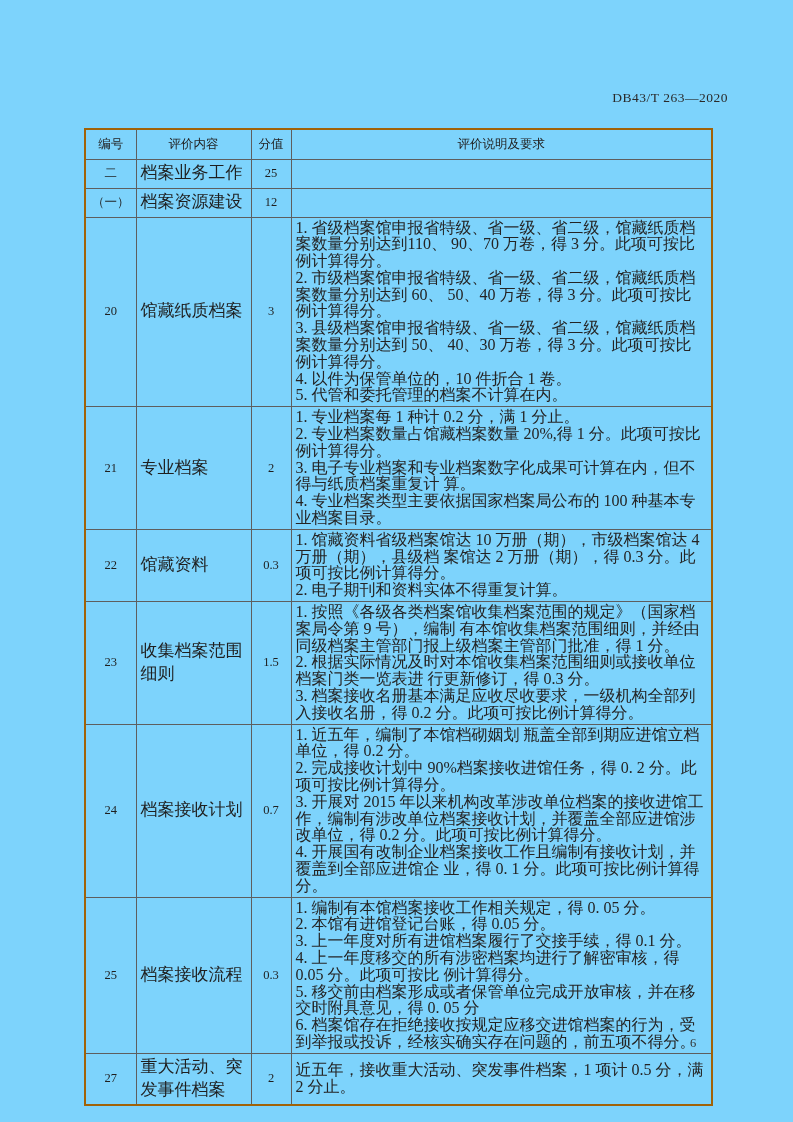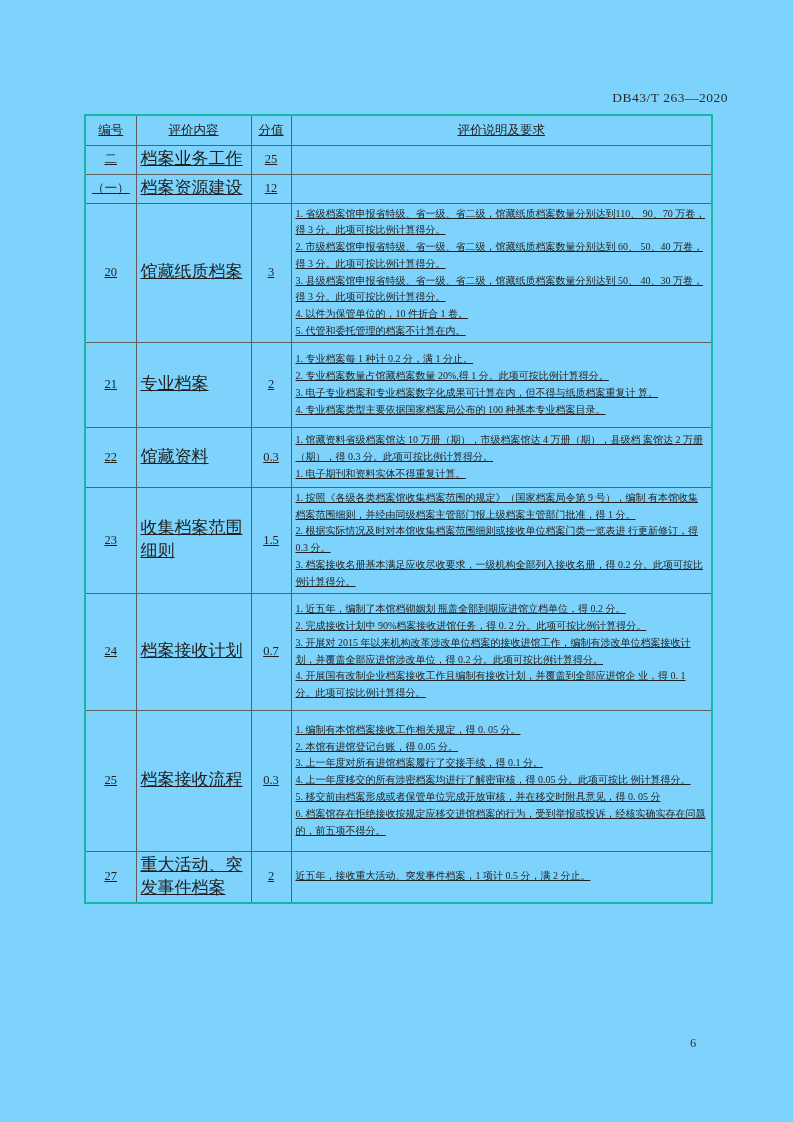--- a/index.html
+++ b/index.html
@@ -22,26 +22,25 @@
     top: 90px;
     right: 83px;
     font-size: 13.5px;
     letter-spacing: 0.5px;
     color: #2a2a2a;
     white-space: nowrap;
   }
   table.main-table {
     position: absolute;
     left: 84px;
-    top: 114px;
+    top: 128px;
     width: 627px;
     border-collapse: collapse;
     table-layout: fixed;
-    border: 2px solid #14b8a6;
-    text-decoration: underline;
+    border: 2px solid #a16207;
   }
   .main-table th, .main-table td {
     border: 1px solid #5e5e5e;
     padding: 2px 4px;
     vertical-align: middle;
     overflow: hidden;
   }
   .main-table th {
     font-weight: normal;
     font-size: 12.5px;
@@ -61,21 +60,21 @@
     font-size: 17px;
     line-height: 1.35;
     padding-left: 3px;
   }
   .c-score {
     text-align: center;
     font-size: 12.5px;
   }
   .c-desc {
     text-align: left;
-    font-size: 10px;
+    font-size: 16px;
     line-height: 16.8px;
     padding: 3px 3px 3px 4px;
     color: #242424;
   }
   .desc-line { margin: 0; }
   .page-number {
     position: absolute;
     left: 690px;
     top: 1036px;
     font-size: 12.5px;
@@ -139,21 +138,21 @@
             <div class="desc-line">3. 电子专业档案和专业档案数字化成果可计算在内，但不得与纸质档案重复计 算。</div>
             <div class="desc-line">4. 专业档案类型主要依据国家档案局公布的 100 种基本专业档案目录。</div>
           </td>
       </tr>
       <tr style="height:60px">
         <td class="c-no">22</td>
         <td class="c-content">馆藏资料</td>
         <td class="c-score">0.3</td>
         <td class="c-desc">
             <div class="desc-line">1. 馆藏资料省级档案馆达 10 万册（期），市级档案馆达 4 万册（期），县级档 案馆达 2 万册（期），得 0.3 分。此项可按比例计算得分。</div>
-            <div class="desc-line">1. 电子期刊和资料实体不得重复计算。</div>
+            <div class="desc-line">2. 电子期刊和资料实体不得重复计算。</div>
           </td>
       </tr>
       <tr style="height:105px">
         <td class="c-no">23</td>
         <td class="c-content">收集档案范围细则</td>
         <td class="c-score">1.5</td>
         <td class="c-desc">
             <div class="desc-line">1. 按照《各级各类档案馆收集档案范围的规定》（国家档案局令第 9 号），编制 有本馆收集档案范围细则，并经由同级档案主管部门报上级档案主管部门批准，得 1 分。</div>
             <div class="desc-line">2. 根据实际情况及时对本馆收集档案范围细则或接收单位档案门类一览表进 行更新修订，得 0.3 分。</div>
             <div class="desc-line">3. 档案接收名册基本满足应收尽收要求，一级机构全部列入接收名册，得 0.2 分。此项可按比例计算得分。</div>

